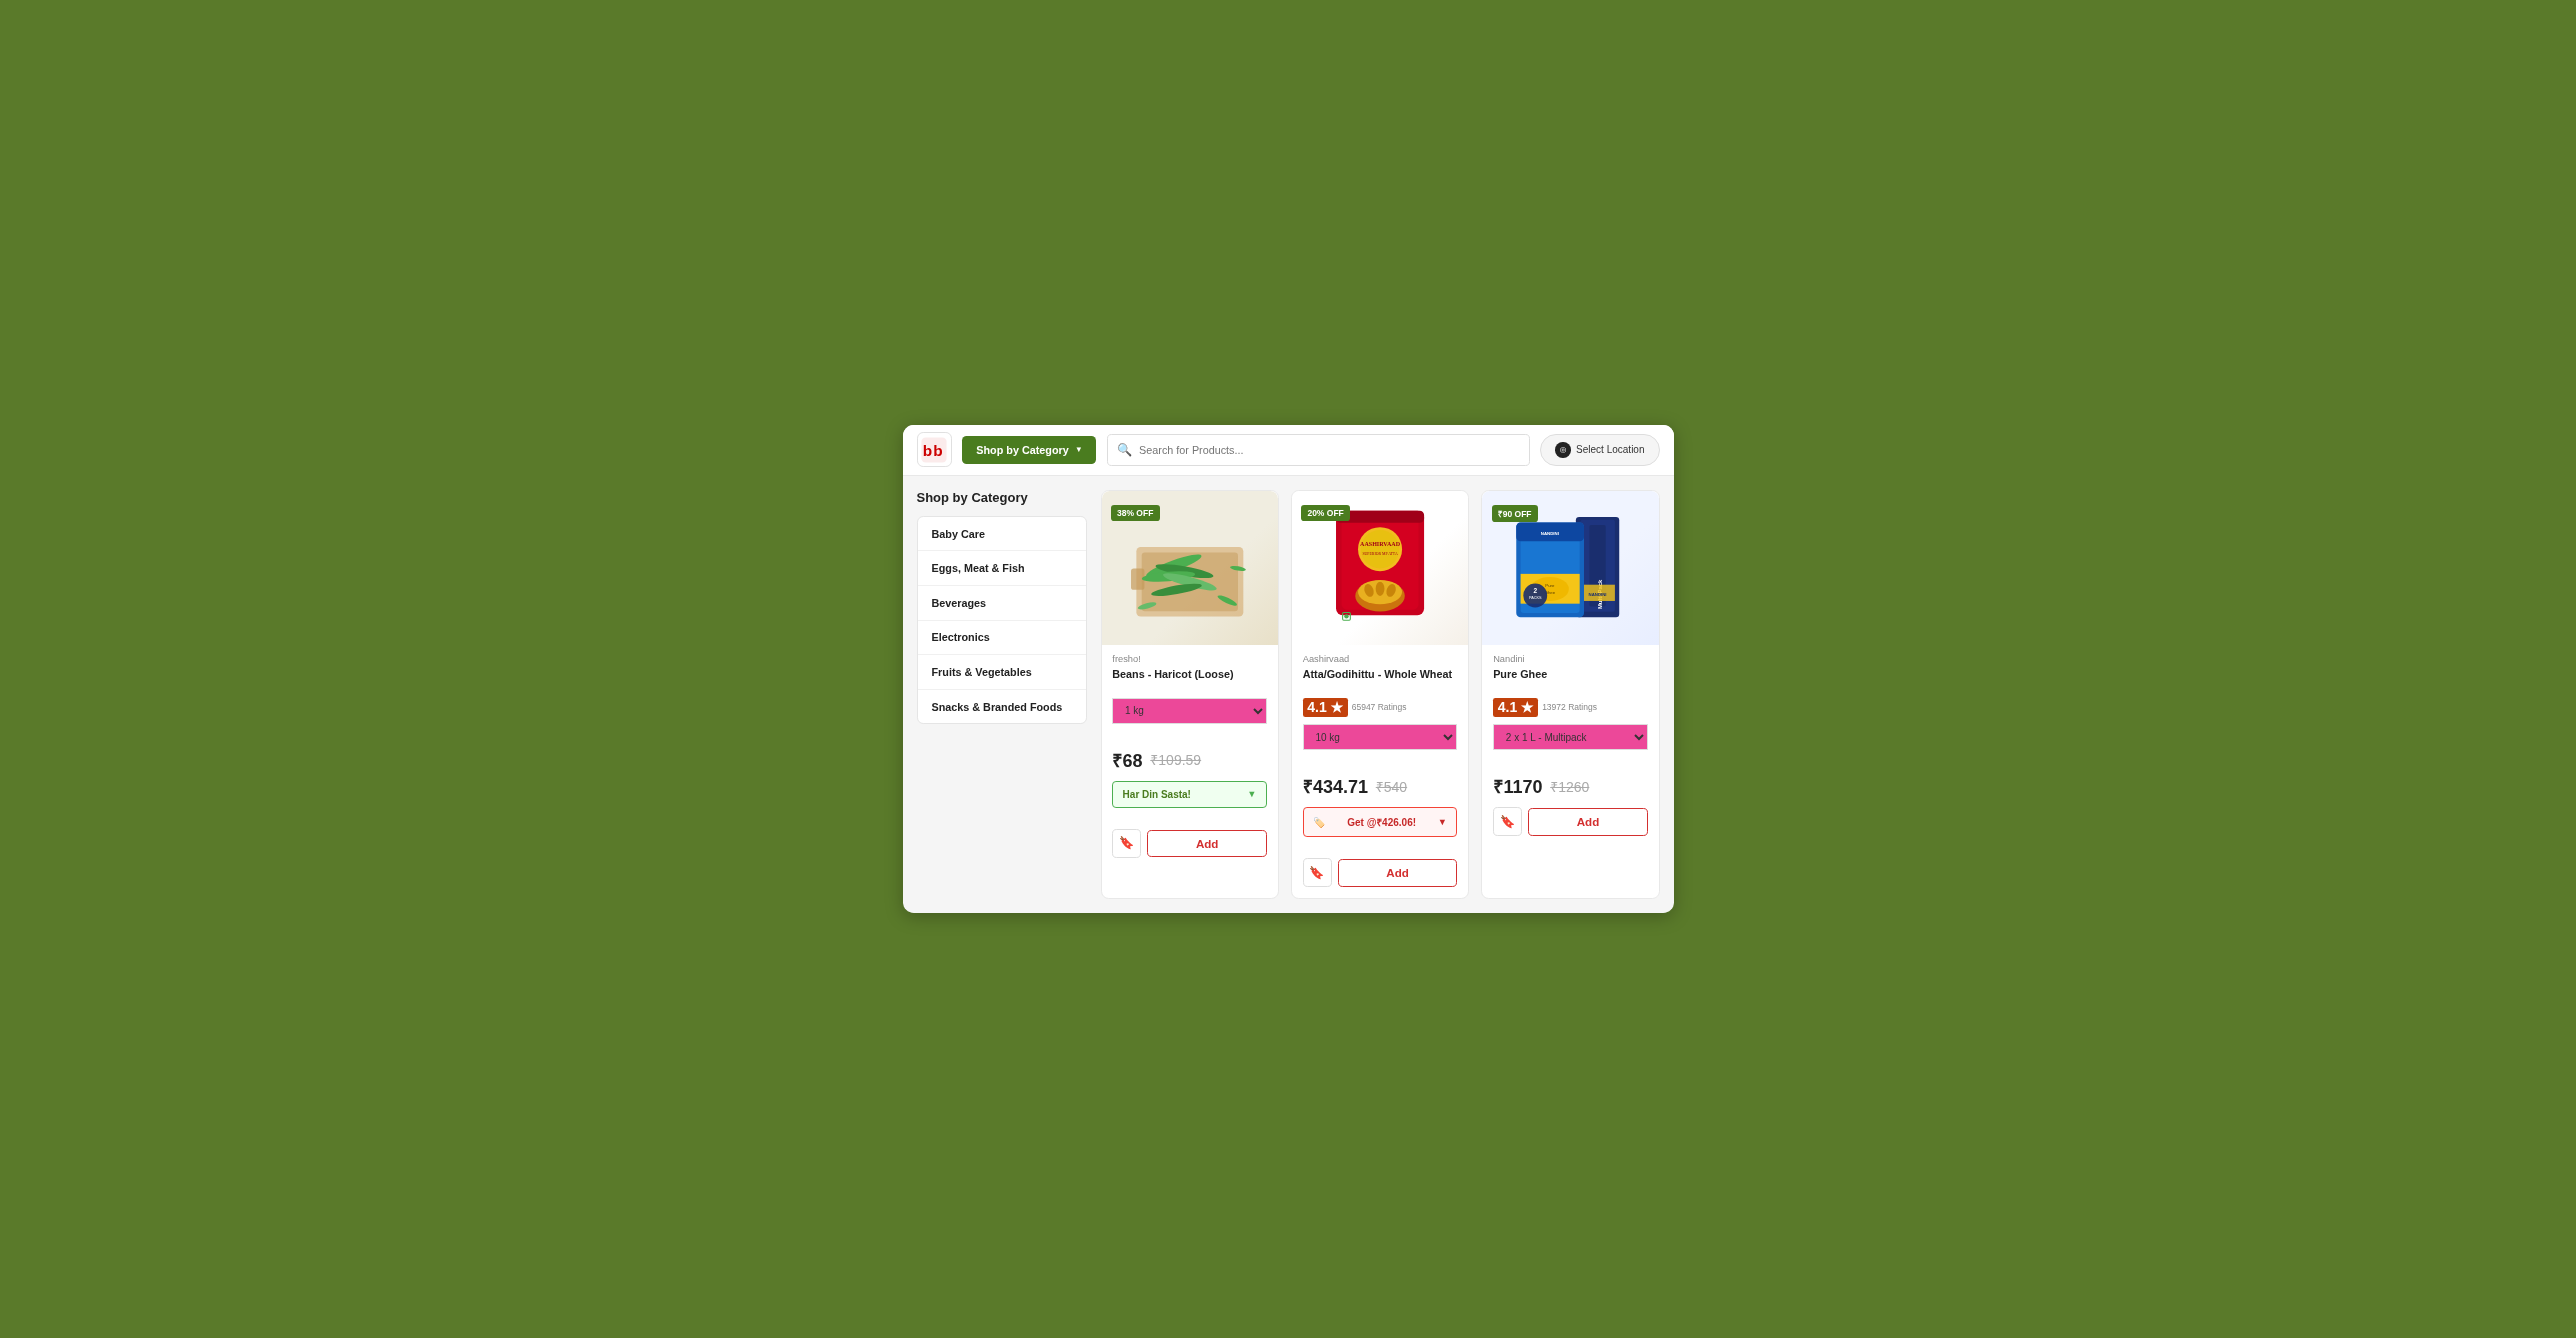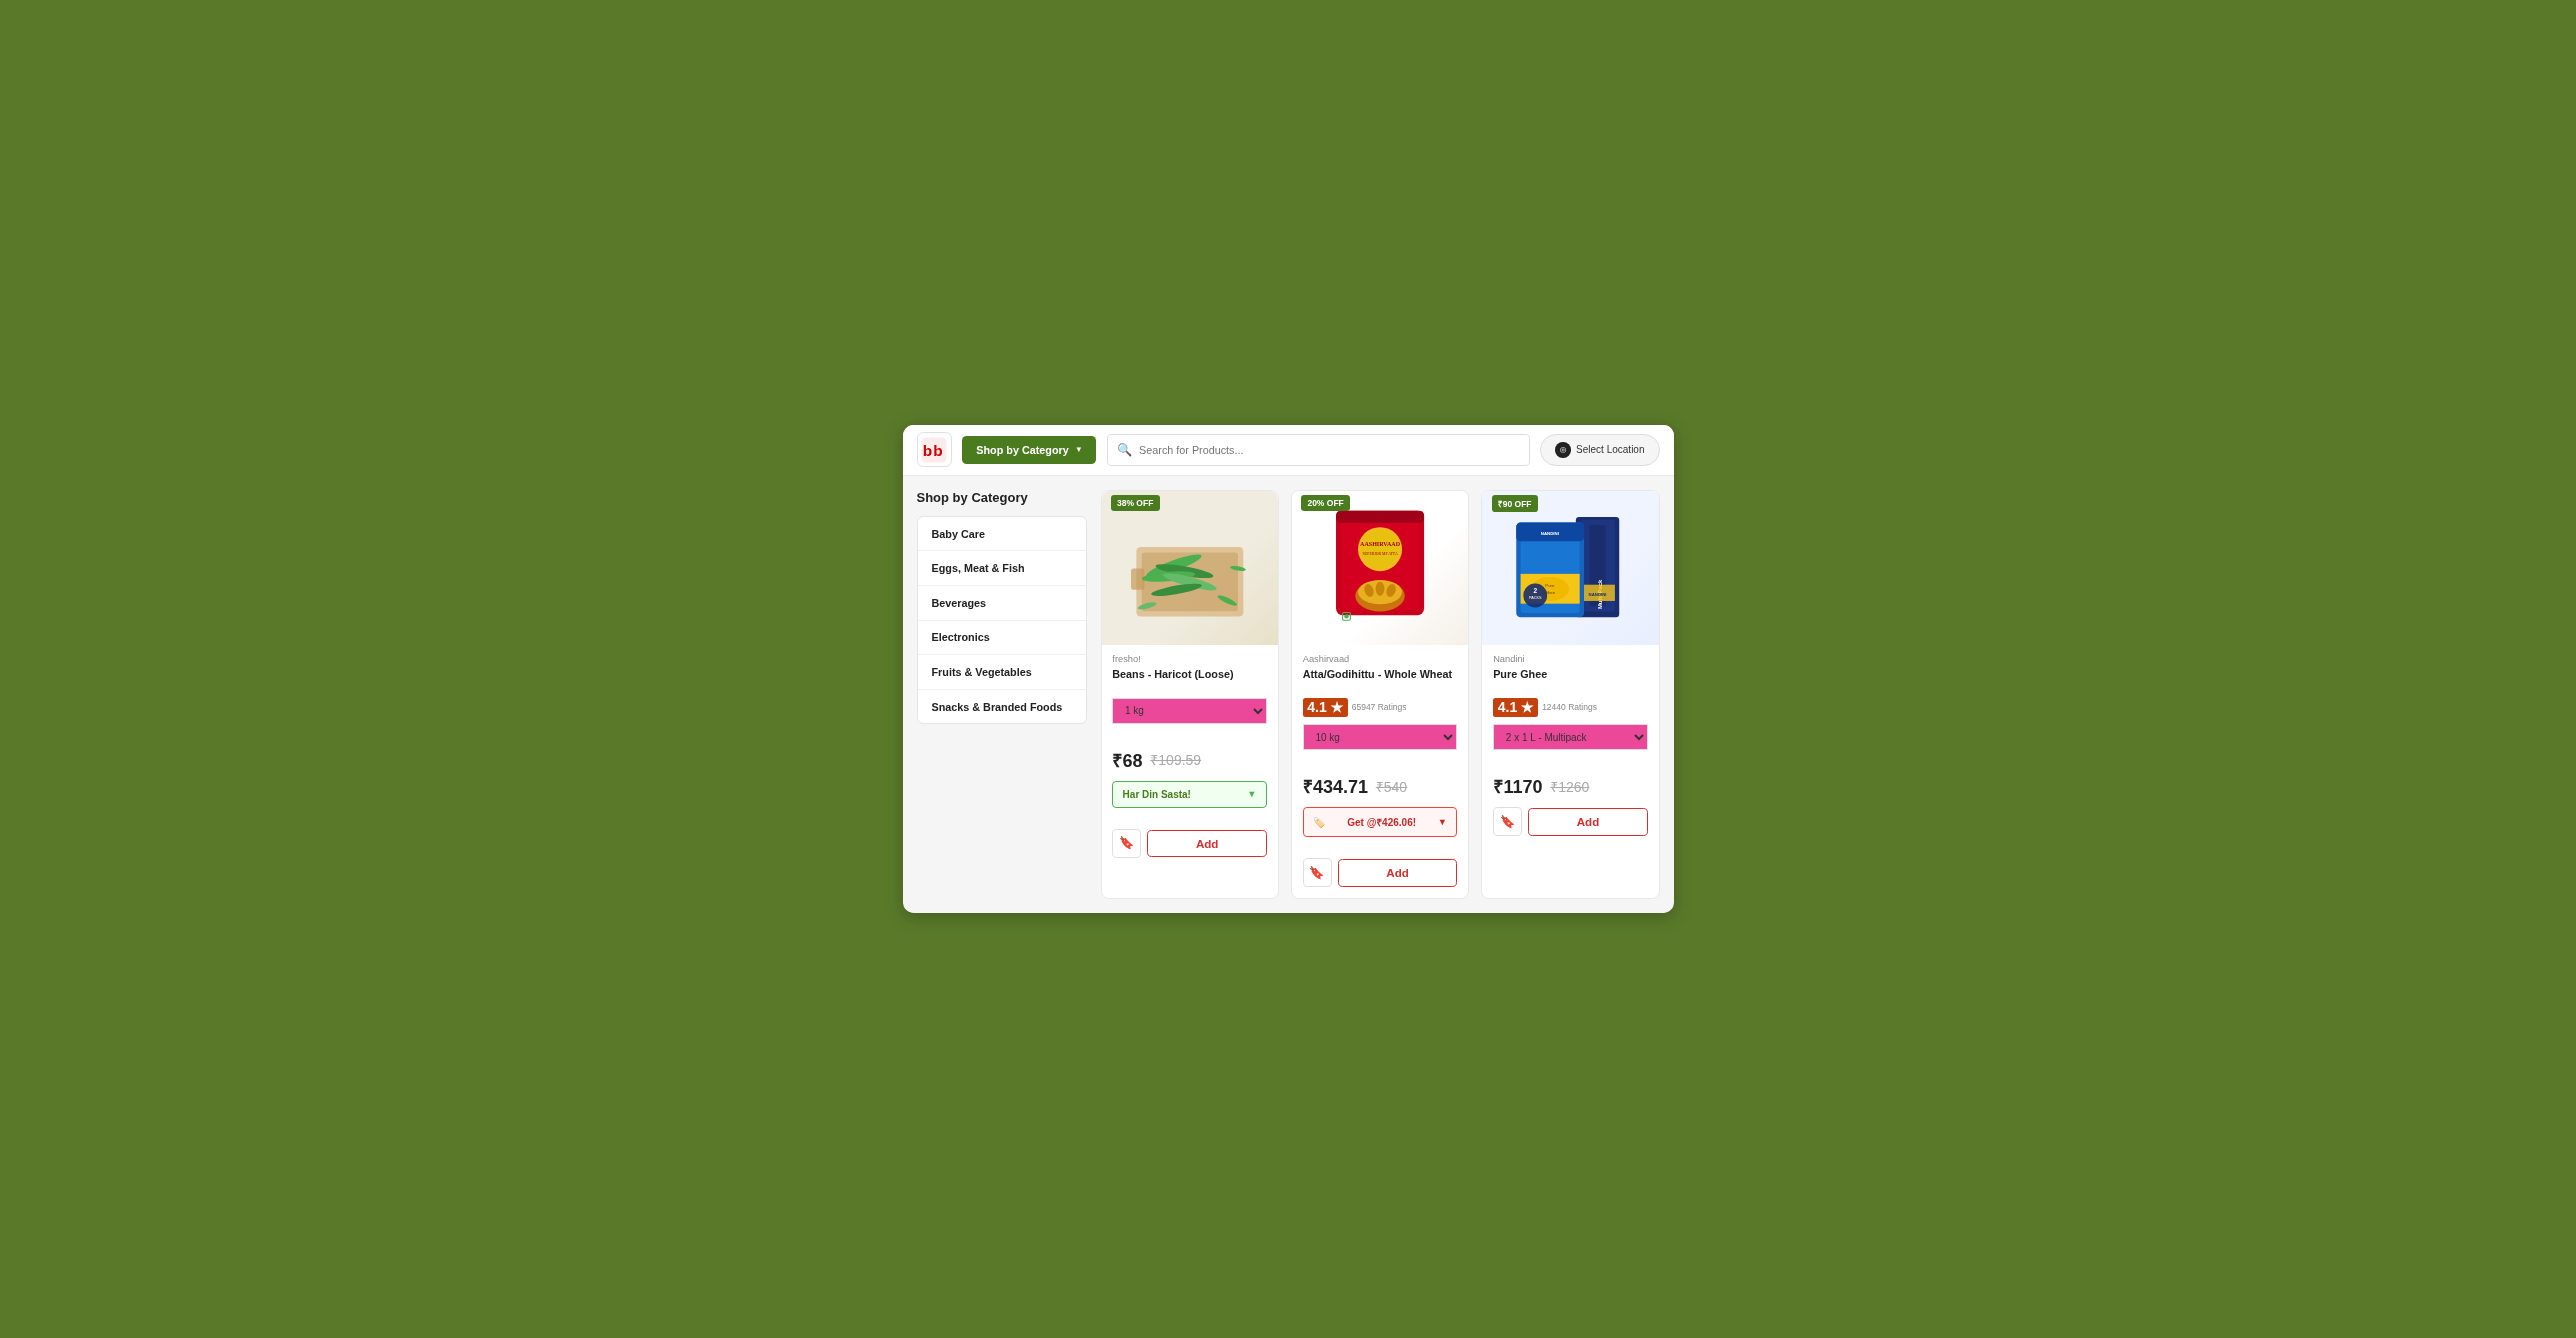--- a/index.html
+++ b/index.html
@@ -162,21 +162,21 @@
     .product-card {
       background: #fff;
       border-radius: 7.7px;
       border: 0.8px solid #e8e8e8;
       padding: 0 0 10.8px 0;
       position: relative;
       overflow: hidden;
     }
     .discount-badge {
       position: absolute;
-      top: 4px;
+      top: 14px;
       left: 9.3px;
       background: #4a7c1f;
       color: #fff;
       font-size: 8.5px;
       font-weight: 700;
       padding: 3.1px 6.2px;
       border-radius: 3.1px;
       z-index: 2;
     }
     .product-image-area {
@@ -523,21 +523,21 @@
             <circle cx="65" cy="160" r="22" fill="#1a2e6e" opacity="0.9"></circle>
             <text x="65" y="155" text-anchor="middle" font-family="sans-serif" font-size="12" fill="#fff" font-weight="bold">2</text>
             <text x="65" y="167" text-anchor="middle" font-family="sans-serif" font-size="7" fill="#fff">PACKS</text>
           </svg>
         </div>
         <div class="product-info">
           <div class="brand-name">Nandini</div>
           <div class="product-name">Pure Ghee</div>
           <div class="rating-row">
             <span class="rating-badge">4.1 ★</span>
-            <span class="rating-count">12440 Ratings</span>
+            <span class="rating-count">13972 Ratings</span>
           </div>
           <select class="quantity-select">
             <option>2 x 1 L - Multipack</option>
             <option>1 L</option>
             <option>500 ml</option>
           </select>
           <div class="price-row">
             <span class="price-current">₹1170</span>
             <span class="price-original">₹1260</span>
           </div>

